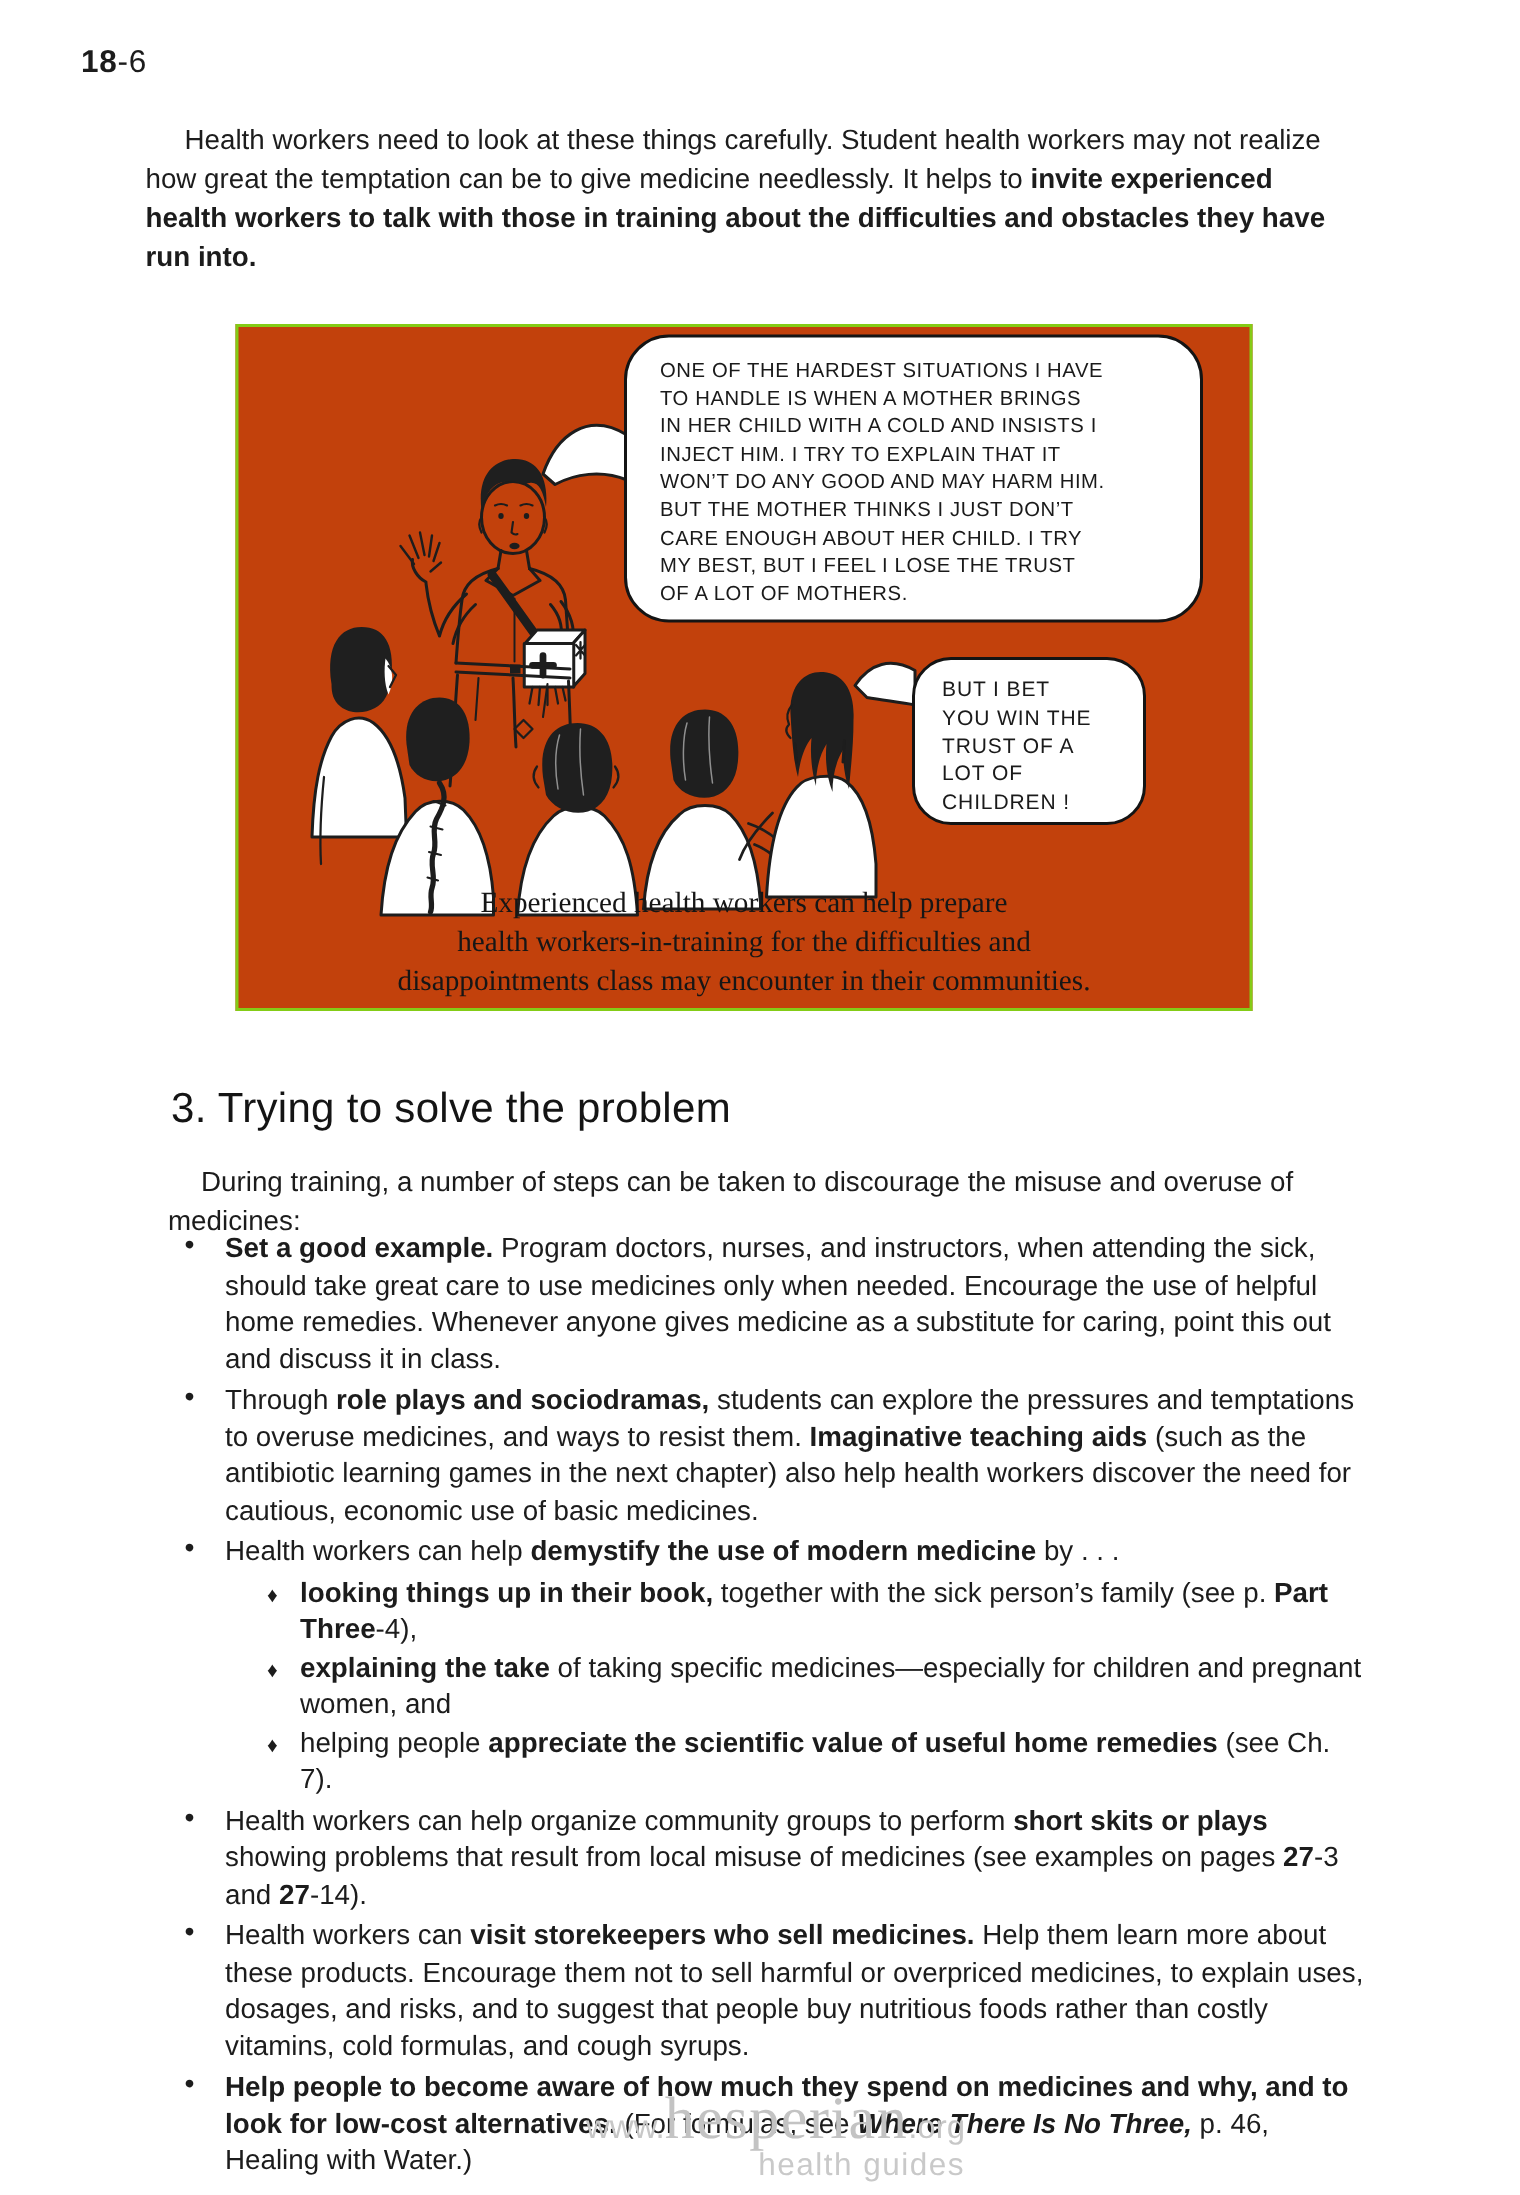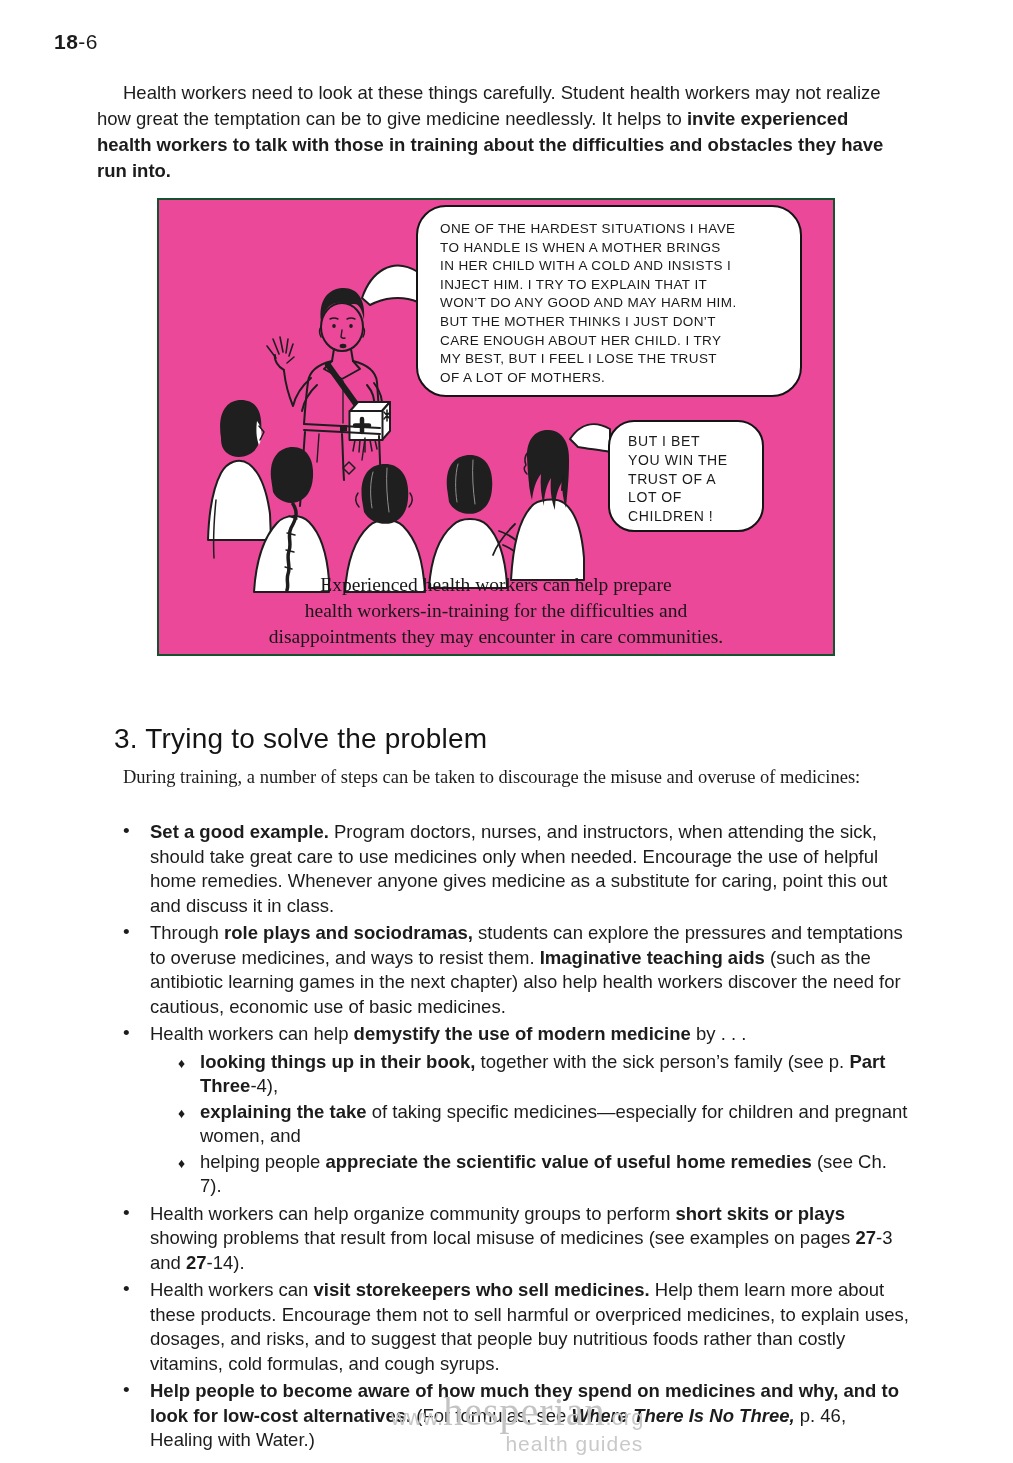--- a/index.html
+++ b/index.html
@@ -7,37 +7,37 @@
     position:relative;width:926px;height:1463px;background:#fff;
     font-family:"Liberation Sans",sans-serif;color:#1c1c1c;overflow:hidden;
   }
   .pagenum{position:absolute;left:54px;top:30px;font-size:21px;letter-spacing:.5px;}
   .pagenum b{font-weight:bold;}
   .intro{position:absolute;left:97px;top:80px;width:810px;margin:0;
     font-size:18.5px;line-height:26px;text-indent:26px;}
   .seg-bold{font-weight:bold;}
   .seg-bolditalic{font-weight:bold;font-style:italic;}
 
-  .figure{position:absolute;left:157px;top:198px;width:674px;height:454px;
-    border:2px solid #14532d;background:#ec4899;}
+  .figure{position:absolute;left:157px;top:216px;width:674px;height:454px;
+    border:2px solid #84cc16;background:#c2410c;}
   .figure svg{position:absolute;left:0;top:0;width:674px;height:454px;}
   .bubble{position:absolute;background:#fff;border:2.5px solid #141414;
     white-space:pre-line;color:#1a1a1a;}
   .bubble-main{left:257px;top:5px;width:386px;height:192px;border-radius:30px;
     padding:13px 12px 8px 22px;font-size:13.5px;line-height:18.6px;letter-spacing:.4px;box-sizing:border-box;}
   .bubble-reply{left:449px;top:220px;width:156px;height:112px;border-radius:26px;
     padding:10px 21px 6px 18px;font-size:14px;line-height:18.8px;letter-spacing:.6px;box-sizing:border-box;}
   .caption{position:absolute;left:20px;top:372px;width:634px;text-align:center;
     font-family:"Liberation Serif",serif;font-size:19.5px;line-height:26px;
     white-space:pre-line;color:#161616;}
 
   .heading{position:absolute;left:97px;top:706px;margin:17px;font-size:28px;
     font-weight:normal;letter-spacing:.2px;color:#141414;}
-  .para2{position:absolute;left:97px;top:760px;width:810px;margin:4px;
-    font-size:18.5px;line-height:26px;text-indent:22px;font-family:Liberation Serif, serif;}
+  .para2{position:absolute;left:97px;top:760px;width:810px;margin:15px;
+    font-size:18.5px;line-height:26px;text-indent:22px;}
 
   .bullets{position:absolute;left:97px;top:820px;width:815px;font-size:18.5px;line-height:24.5px;}
   .bullet-row{position:relative;padding-left:53px;margin-bottom:3px;}
   .bullet-row > .marker{position:absolute;left:26px;top:-1px;font-size:19px;}
   .sub-list{margin-top:1px;}
   .sub-row{position:relative;padding-left:103px;margin-bottom:1px;}
   .sub-row > .marker{position:absolute;left:81px;top:1px;font-size:14px;}
 
   .watermark{position:absolute;left:517px;top:1392px;transform:translateX(-50%);
     text-align:center;white-space:nowrap;}
@@ -143,21 +143,21 @@
 CARE ENOUGH ABOUT HER CHILD. I TRY
 MY BEST, BUT I FEEL I LOSE THE TRUST
 OF A LOT OF MOTHERS.</div>
     <div class="bubble bubble-reply">BUT I BET
 YOU WIN THE
 TRUST OF A
 LOT OF
 CHILDREN !</div>
     <div class="caption">Experienced health workers can help prepare
 health workers-in-training for the difficulties and
-disappointments they may encounter in care communities.</div>
+disappointments class may encounter in their communities.</div>
   </div>
 
   <h2 class="heading">3. Trying to solve the problem</h2>
 
   <p class="para2"><span class="seg-normal">During training, a number of steps can be taken to discourage the misuse and overuse of medicines:</span></p>
 
   <div class="bullets">
 
     <div class="bullet-row">
       <span class="marker">•</span>

